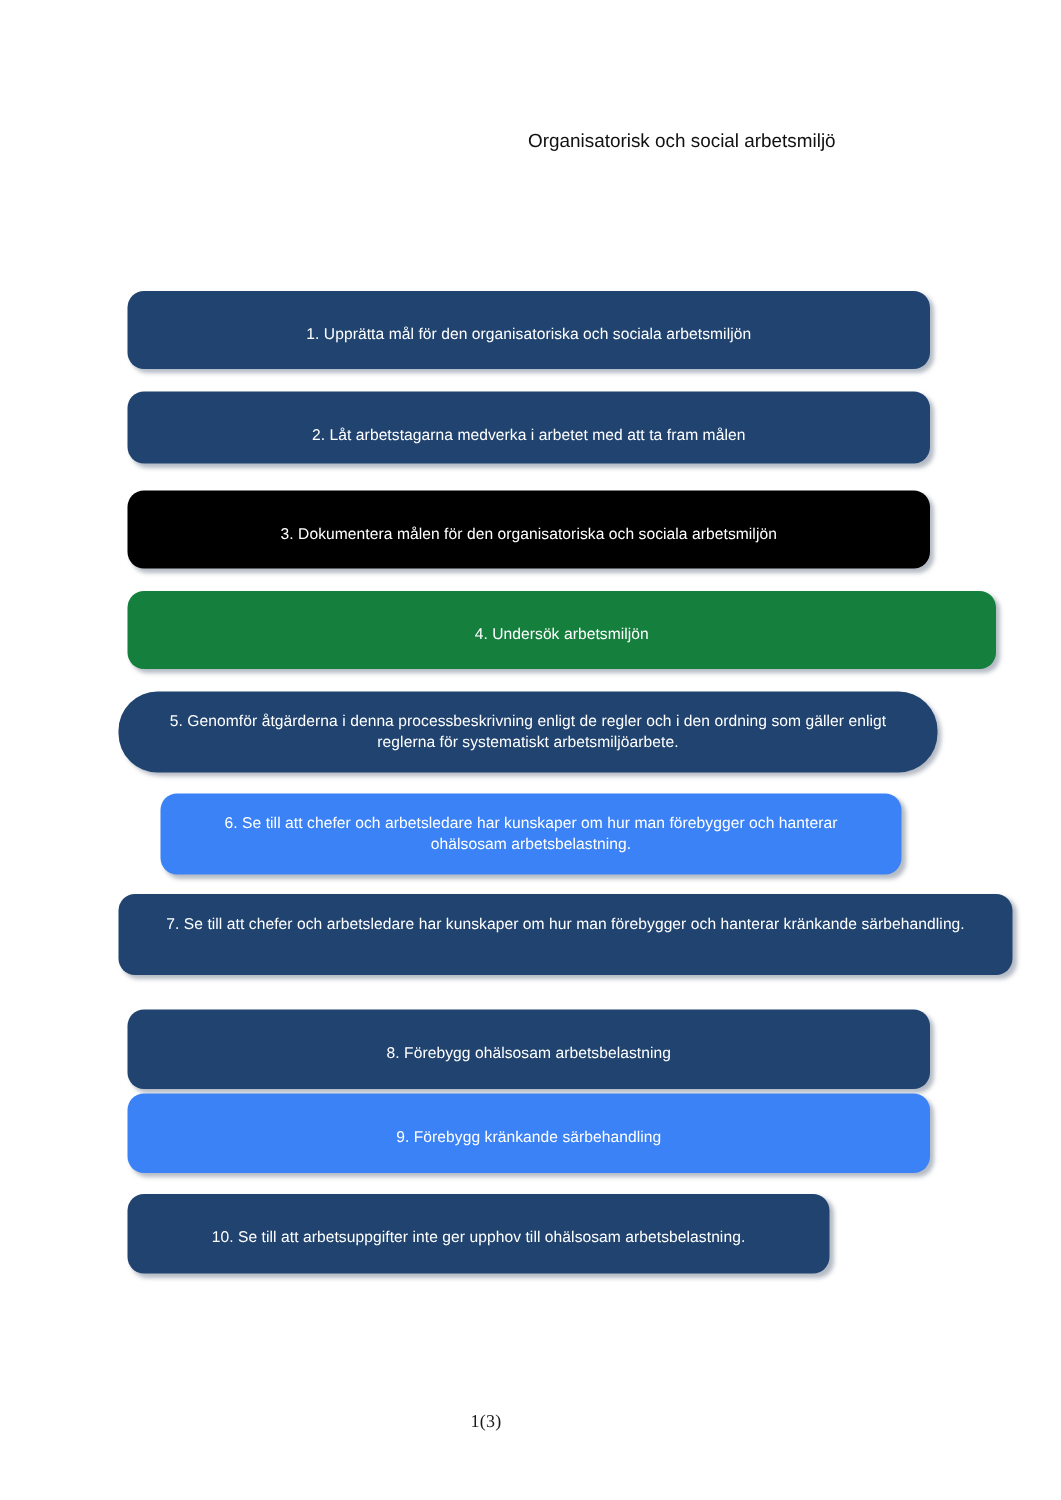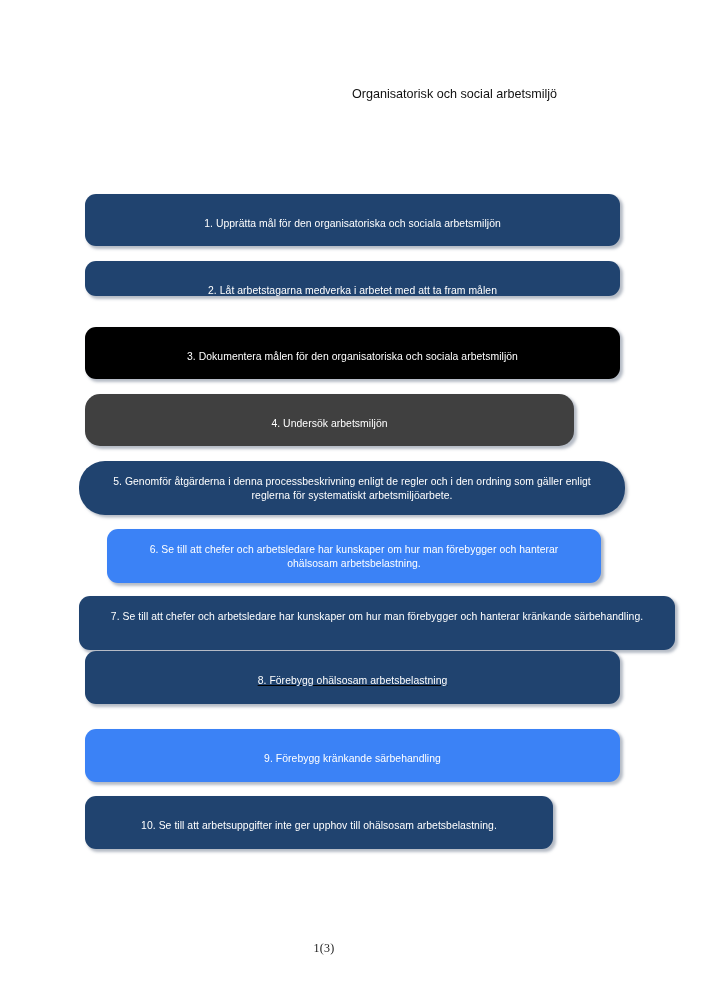--- a/index.html
+++ b/index.html
@@ -109,39 +109,39 @@
 <div class="page">
 
   <div class="header">
     <div class="doc-subtitle">Organisatorisk och social arbetsmiljö</div>
   </div>
 
   <div class="flow" id="flow-container">
       <div class="step-box lines-1" style="left: 85px; top: 194px; width: 535px; height: 52px; background: rgb(32, 67, 111);">
         <span class="step-text" style="color: rgb(255, 255, 255);">1. Upprätta mål för den organisatoriska och sociala arbetsmiljön</span>
       </div>
-      <div class="step-box lines-1" style="left: 85px; top: 261px; width: 535px; height: 35px; background: rgb(32, 67, 111); border-radius: 11px;">
+      <div class="step-box lines-1" style="left: 85px; top: 261px; width: 535px; height: 48px; background: rgb(32, 67, 111); border-radius: 11px;">
         <span class="step-text" style="color: rgb(255, 255, 255);">2. Låt arbetstagarna medverka i arbetet med att ta fram målen</span>
       </div>
       <div class="step-box lines-1" style="left: 85px; top: 327px; width: 535px; height: 52px; background: #000000;">
         <span class="step-text" style="color: rgb(255, 255, 255);">3. Dokumentera målen för den organisatoriska och sociala arbetsmiljön</span>
       </div>
-      <div class="step-box lines-1" style="left: 85px; top: 394px; width: 489px; height: 52px; background: #404040; border-radius: 15px;">
+      <div class="step-box lines-1" style="left: 85px; top: 394px; width: 579px; height: 52px; background: #15803d;">
         <span class="step-text" style="color: rgb(255, 255, 255);">4. Undersök arbetsmiljön</span>
       </div>
       <div class="step-box lines-2" style="left: 79px; top: 461px; width: 546px; height: 54px; background: rgb(32, 67, 111); border-radius: 26px;">
         <span class="step-text" style="color: rgb(255, 255, 255);">5. Genomför åtgärderna i denna processbeskrivning enligt de regler och i den ordning som gäller enligt reglerna för systematiskt arbetsmiljöarbete.</span>
       </div>
       <div class="step-box lines-2" style="left: 79px; top: 529px; width: 494px; height: 54px; background: #3b82f6; margin-left: 28px;">
         <span class="step-text" style="color: rgb(255, 255, 255);">6. Se till att chefer och arbetsledare har kunskaper om hur man förebygger och hanterar ohälsosam arbetsbelastning.</span>
       </div>
       <div class="step-box lines-2" style="left: 79px; top: 596px; width: 596px; height: 54px; background: rgb(32, 67, 111);">
         <span class="step-text" style="color: rgb(255, 255, 255);">7. Se till att chefer och arbetsledare har kunskaper om hur man förebygger och hanterar kränkande särbehandling.</span>
       </div>
-      <div class="step-box lines-1" style="left: 85px; top: 651px; width: 535px; height: 53px; background: rgb(32, 67, 111); text-decoration: underline;">
+      <div class="step-box lines-1" style="left: 85px; top: 673px; width: 535px; height: 53px; background: rgb(32, 67, 111);">
         <span class="step-text" style="color: rgb(255, 255, 255);">8. Förebygg ohälsosam arbetsbelastning</span>
       </div>
       <div class="step-box lines-1" style="left: 85px; top: 729px; width: 535px; height: 53px; background: #3b82f6;">
         <span class="step-text" style="color: rgb(255, 255, 255);">9. Förebygg kränkande särbehandling</span>
       </div>
       <div class="step-box lines-1" style="left: 85px; top: 796px; width: 468px; height: 53px; background: rgb(32, 67, 111);">
         <span class="step-text" style="color: rgb(255, 255, 255);">10. Se till att arbetsuppgifter inte ger upphov till ohälsosam arbetsbelastning.</span>
       </div>
     </div>
 

